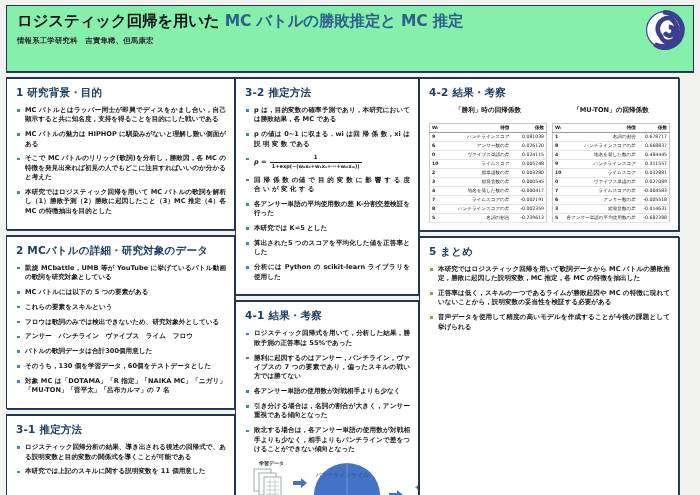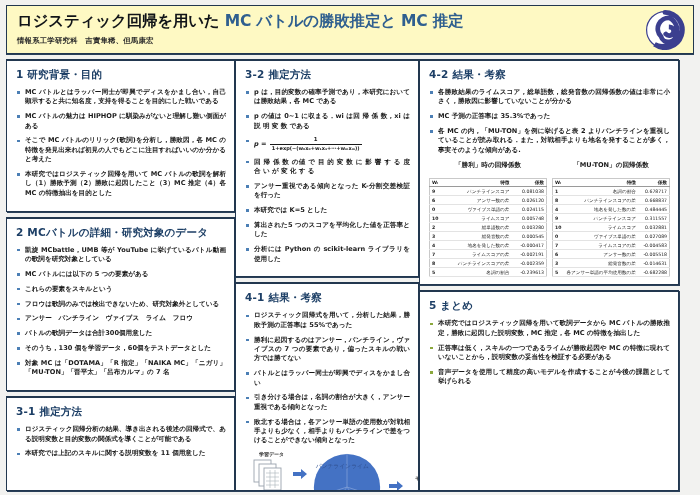--- a/index.html
+++ b/index.html
@@ -12,22 +12,22 @@
   #poster {
     position:relative;
     width:700px; height:495px;
     background:#f2f2f0;
     padding:5px 6px 4px 6px;
   }
 
   
   .header {
     position:relative;
-    height:49px;
-    background:#fef9c3;
+    height:67px;
+    background:#86efac;
     border:1px solid #22374f;
     box-shadow:0 1px 0 #2a4059;
     padding:7px 10px 0 10px;
   }
   .header-title {
     font-size:15.5px;
     font-weight:bold;
     color:#111418;
     letter-spacing:-0.2px;
     line-height:1.1;
@@ -226,33 +226,33 @@
           <li>p は，目的変数の確率予測であり，本研究においては勝敗結果，各 MC である</li>
           <li>p の値は 0~1 に収まる．wi は回 帰 係 数，xi は 説 明 変 数 である</li>
           <li class="formula-li">
             <span class="ital">p =</span>
             <span class="frac">
               <span class="num">1</span>
               <span class="den">1+exp(−(w₀x₀+w₁x₁+⋯+wₘxₘ))</span>
             </span>
           </li>
           <li>回 帰 係 数 の値 で 目 的 変 数 に 影 響 す る 度 合 い が 変 化 す る</li>
-          <li>アンサー重視である傾向となった K-分割交差検証を行った</li>
+          <li>各アンサー単語の平均使用数の差 K-分割交差検証を行った</li>
           <li>本研究では K=5 とした</li>
           <li>算出された5 つのスコアを平均化した値を正答率とした</li>
           <li>分析には Python の scikit-learn ライブラリを使用した</li>
         </ul>
       </div>
 
       <div class="card" style="flex:1">
         <div class="card-title">4-1 結果・考察</div>
         <ul class="bullets">
           <li>ロジスティック回帰式を用いて，分析した結果，勝敗予測の正答率は 55%であった</li>
           <li>勝利に起因するのはアンサー，パンチライン，ヴァイブスの 7 つの要素であり，偏ったスキルの戦い方では勝てない</li>
-          <li>バトルとはラッパー同士が即興でディスをかまし合い</li>
+          <li>各アンサー単語の使用数が対戦相手よりも少なく</li>
           <li>引き分ける場合は，名詞の割合が大きく，アンサー重視である傾向となった</li>
           <li>敗北する場合は，各アンサー単語の使用数が対戦相手よりも少なく，相手よりもパンチラインで差をつけることができない傾向となった</li>
         </ul>
 
         <div class="flow">
           <div class="flow-label" style="left:14px; top:0px;">学習データ</div>
           <div class="flow-label" style="left:8px; top:55px;">テストデータ</div>
           <div class="flow-label" style="left:170px; top:24px;">モデル作成</div>
           <div class="flow-label" style="left:170px; top:78px;">勝敗推定</div>
 
@@ -331,25 +331,20 @@
           </svg>
         </div>
       </div>
 
     </div>
 
     <div class="col right">
 
       <div class="card">
         <div class="card-title">4-2 結果・考察</div>
-        <ul class="bullets">
-          <li>各勝敗結果のライムスコア，総単語数，総発音数の回帰係数の値は非常に小さく，勝敗因に影響していないことが分かる</li>
-          <li>MC 予測の正答率は 35.3%であった</li>
-          <li>各 MC の内，「MU-TON」を例に挙げると表 2 よりパンチラインを重視していることが読み取れる．また，対戦相手よりも地名を発することが多く，事実そのような傾向がある.</li>
-        </ul>
 
         <div class="tables-wrap">
 
           <div class="tbl-block">
             <div class="tbl-cap">「勝利」時の回帰係数</div>
             <table class="coef">
               <thead>
                 <tr>
                   <th class="w">Wᵢ</th>
                   <th class="feat">特徴</th>

